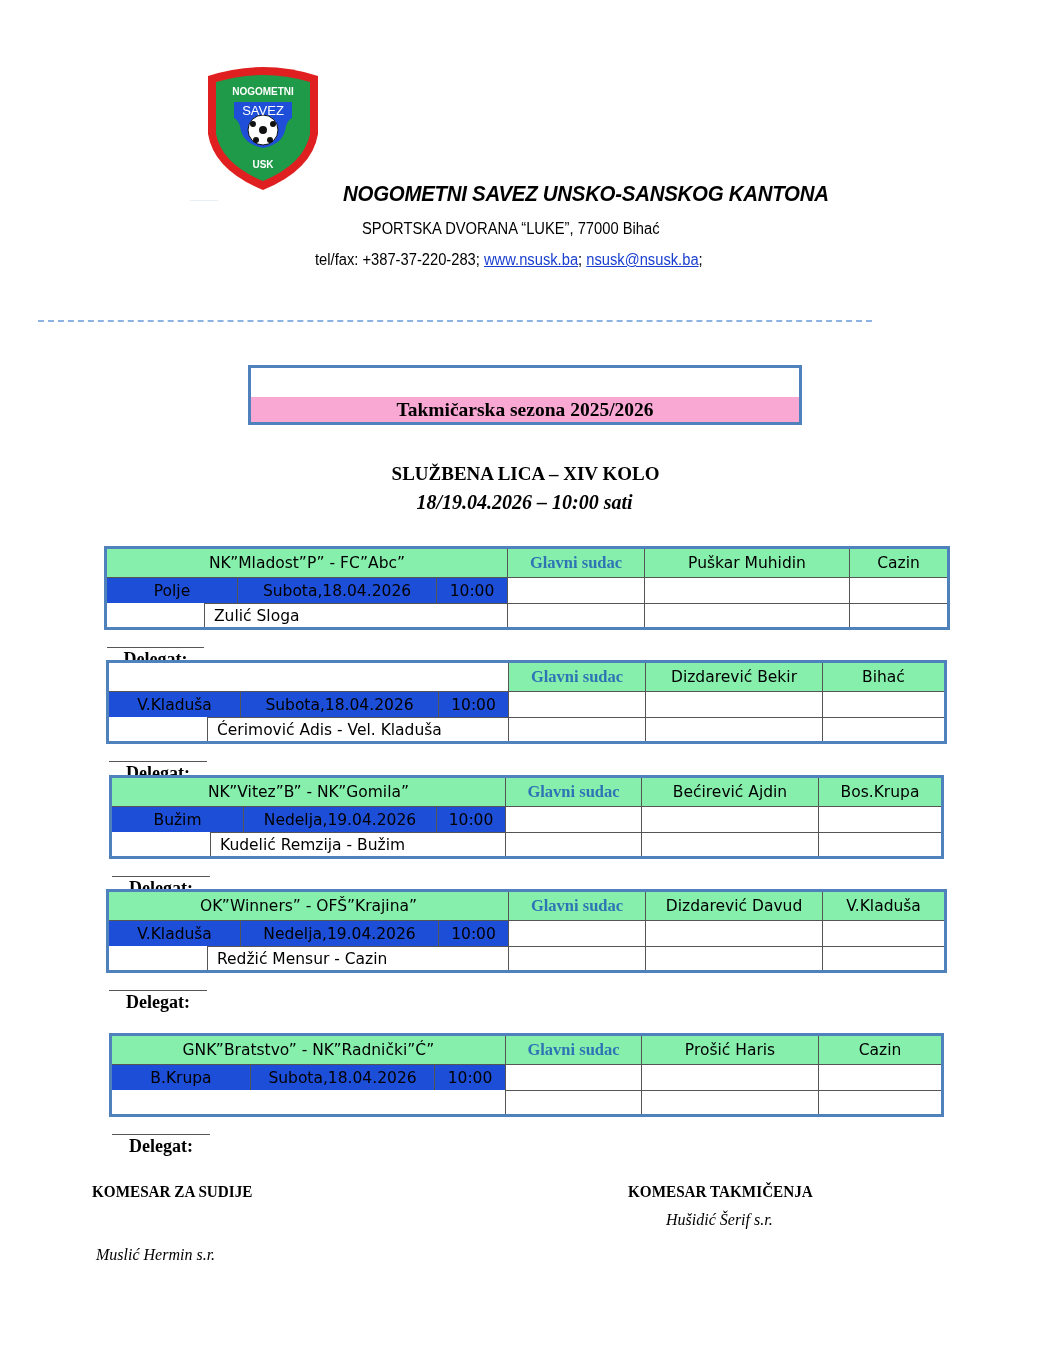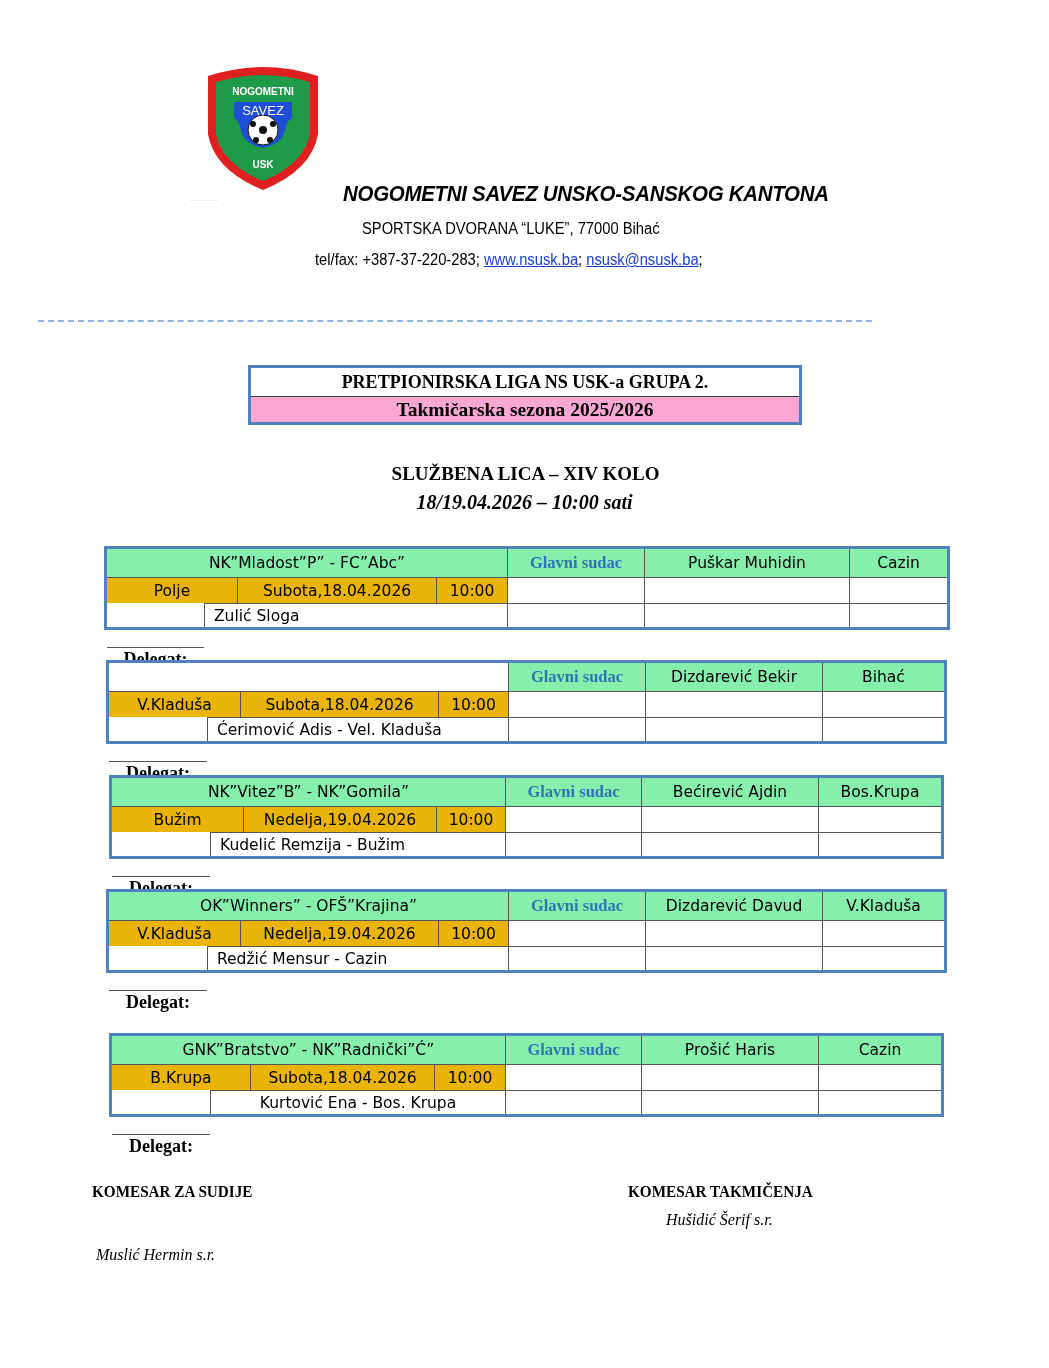--- a/index.html
+++ b/index.html
@@ -22,21 +22,21 @@
   .league-row1 { position:absolute; left:0; top:0; right:0; height:28px; background:#fff; border-bottom:1.5px solid #3a3a3a; display:flex; align-items:center; justify-content:center; font-family:"Liberation Serif", serif; font-weight:bold; font-size:18px; }
   .league-row2 { position:absolute; left:0; top:29px; right:0; bottom:0; background:#f9a8d4; display:flex; align-items:center; justify-content:center; font-family:"Liberation Serif", serif; font-weight:bold; font-size:19.5px; }
 
   .round-title { left:0; width:1049px; top:463px; text-align:center; font-family:"Liberation Serif", serif; font-weight:bold; font-size:19px; padding-left:2px; box-sizing:border-box; }
   .round-date { left:0; width:1049px; top:491px; text-align:center; font-family:"Liberation Serif", serif; font-weight:bold; font-style:italic; font-size:20px; }
 
   
   .match { position:absolute; border:3px solid #4f81bd; box-sizing:border-box; background:#fff; }
   .cell { position:absolute; box-sizing:border-box; display:flex; align-items:center; justify-content:center; font-family:"DejaVu Sans", sans-serif; font-size:15.5px; white-space:nowrap; overflow:hidden; }
   .c-blue { background:#86efac; }
-  .c-peach { background:#eab308; }
+  .c-peach { background:#1d4ed8; }
   .c-white { background:#ffffff; }
   .bl { border-left:1.5px solid #555; }
   .bt { border-top:1.5px solid #555; }
   .glavni { font-family:"Liberation Serif", serif; font-weight:bold; color:#2e74b5; font-size:16.5px; }
   .delegat-lbl { font-family:"Liberation Serif", serif; font-weight:bold; font-size:18px;margin-top:44px; }
   .left { justify-content:flex-start; padding-left:9px; }
 
   .sig-title { font-family:"Liberation Serif", serif; font-weight:bold; font-size:16px; white-space:nowrap; transform:scaleX(0.95); transform-origin:left top; }
   .sig-name { font-family:"Liberation Serif", serif; font-style:italic; font-size:16px; white-space:nowrap; }
 </style>
@@ -63,21 +63,20 @@
 
 <div class="abs org-title">NOGOMETNI SAVEZ UNSKO-SANSKOG KANTONA</div>
 <div class="abs org-address">SPORTSKA DVORANA “LUKE”, 77000 Bihać</div>
 <div class="abs org-contact">
   <span>tel/fax: +387-37-220-283; </span><a>www.nsusk.ba</a><span>; </span><a>nsusk@nsusk.ba</a><span>;</span>
 </div>
 
 <div class="abs divider"></div>
 
 <div class="abs league-box">
-  <div class="league-row1">PRETPIONIRSKA  LIGA NS USK-a   GRUPA 2.</div>
   <div class="league-row2">Takmičarska sezona 2025/2026</div>
 </div>
 
 <div class="abs round-title">SLUŽBENA LICA –  XIV  KOLO</div>
 <div class="abs round-date">18/19.04.2026 – 10:00 sati</div>
 
 <div id="matches">
 
   <div class="match" style="left:104px; top:546px; width:846px; height:84px;">
     <div class="cell c-blue" style="left:0; top:0; width:400px; height:28px;">NK”Mladost”P” - FC”Abc”</div>
@@ -165,21 +164,20 @@
     <div class="cell c-blue bl" style="left:706px; top:0; width:123px; height:28px;">Cazin</div>
 
     <div class="cell c-peach bt" style="left:0; top:28px; width:138px; height:26px;">B.Krupa</div>
     <div class="cell c-peach bt bl" style="left:138px; top:28px; width:184px; height:26px;">Subota,18.04.2026</div>
     <div class="cell c-peach bt bl" style="left:322px; top:28px; width:71px; height:26px;">10:00</div>
     <div class="cell c-white bt bl" style="left:393px; top:28px; width:136px; height:26px;"></div>
     <div class="cell c-white bt bl" style="left:529px; top:28px; width:177px; height:26px;"></div>
     <div class="cell c-white bt bl" style="left:706px; top:28px; width:123px; height:26px;"></div>
 
     <div class="cell c-white bt delegat-lbl" style="left:0; top:54px; width:98px; height:24px;">Delegat:</div>
-    <div class="cell c-white bt bl" style="left:98px; top:54px; width:295px; height:24px;">Kurtović Ena - Bos. Krupa</div>
     <div class="cell c-white bt bl" style="left:393px; top:54px; width:136px; height:24px;"></div>
     <div class="cell c-white bt bl" style="left:529px; top:54px; width:177px; height:24px;"></div>
     <div class="cell c-white bt bl" style="left:706px; top:54px; width:123px; height:24px;"></div>
   </div>
 </div>
 
 <div class="abs sig-title" style="left:92px; top:1183px;">KOMESAR ZA SUDIJE</div>
 <div class="abs sig-name" style="left:96px; top:1246px;">Muslić Hermin  s.r.</div>
 <div class="abs sig-title" style="left:628px; top:1183px;">KOMESAR TAKMIČENJA</div>
 <div class="abs sig-name" style="left:666px; top:1211px;">Hušidić Šerif  s.r.</div>

